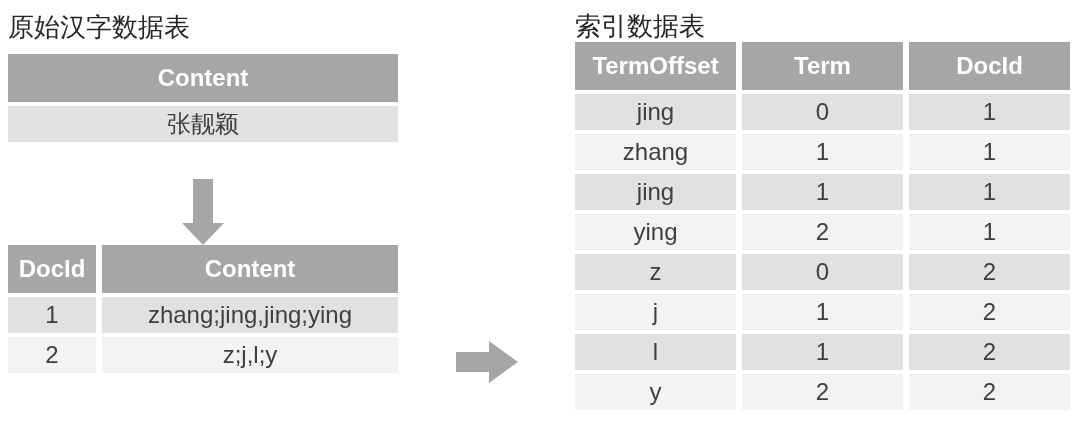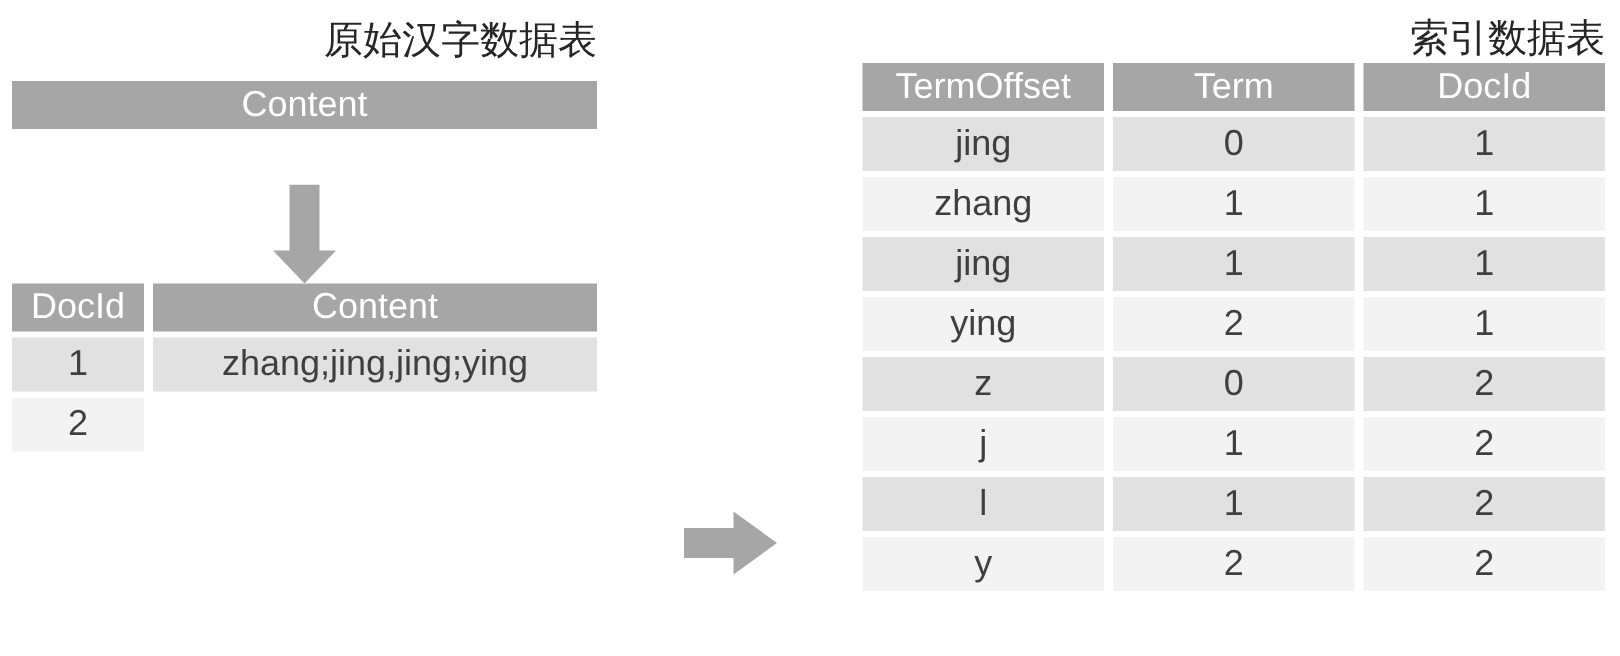--- a/index.html
+++ b/index.html
@@ -20,22 +20,22 @@
     top: 0;
     width: 390px;
   }
   .col-right {
     position: absolute;
     left: 575px;
     top: 0;
     width: 495px;
   }
   .table-title {
-    text-align: right;
-    font-family: Liberation Mono, monospace;
+    text-align: left;
+    font-family: Liberation Serif, serif;
     font-size: 26px;
     line-height: 30px;
     color: var(--title-text, #262626);
     white-space: nowrap;
   }
   .title1 { margin: 13px 0 11px; }
   .title2 { margin: 23px 0 12px; }
   .title3 { margin: 12px 0 0; }
 
   .dtable { width: 100%; }
@@ -50,22 +50,22 @@
     align-items: center;
     justify-content: center;
     height: 36px;
     font-size: 24px;
     color: var(--body-text, #3f3f3f);
     white-space: nowrap;
   }
   .thead .tcell {
     background: var(--header-bg, #a6a6a6);
     color: var(--header-text, #ffffff);
-    font-weight: normal;
-    height: 32px;
+    font-weight: bold;
+    height: 48px;
   }
   .odd  .tcell { background: var(--row-odd-bg, #e1e1e1); }
   .even .tcell { background: var(--row-even-bg, #f3f3f3); }
 
   
   .t2 .tcell:first-child { flex: 0 0 88px; }
 
   .arrow-wrap {
     text-align: center;
     margin-top: 37px;
@@ -84,40 +84,44 @@
 </head>
 <body>
 
 <div class="col-left">
   <div class="table-title title1">原始汉字数据表</div>
 
   <div class="dtable t1">
       <div class="trow thead">
         <div class="tcell">Content</div>
       </div>
+      <div class="trow odd">
+        <div class="tcell">张靓颖</div>
+      </div>
     </div>
 
   <div class="arrow-wrap">
     <svg width="42" height="66" viewBox="0 0 42 66" aria-hidden="true">
       <path class="arrow-fill" d="M11 0 H31 V44 H42 L21 66 L0 44 H11 Z"></path>
     </svg>
   </div>
 
 
   <div class="dtable t2">
       <div class="trow thead">
         <div class="tcell">DocId</div>
         <div class="tcell">Content</div>
       </div>
       <div class="trow odd">
         <div class="tcell">1</div>
         <div class="tcell">zhang;jing,jing;ying</div>
       </div>
       <div class="trow even">
         <div class="tcell">2</div>
+        <div class="tcell">z;j,l;y</div>
       </div>
     </div>
 </div>
 
 <div class="right-arrow-wrap">
   <svg width="62" height="42" viewBox="0 0 62 42" aria-hidden="true">
     <path class="arrow-fill" d="M0 11 H33 V0 L62 21 L33 42 V31 H0 Z"></path>
   </svg>
 </div>
 

